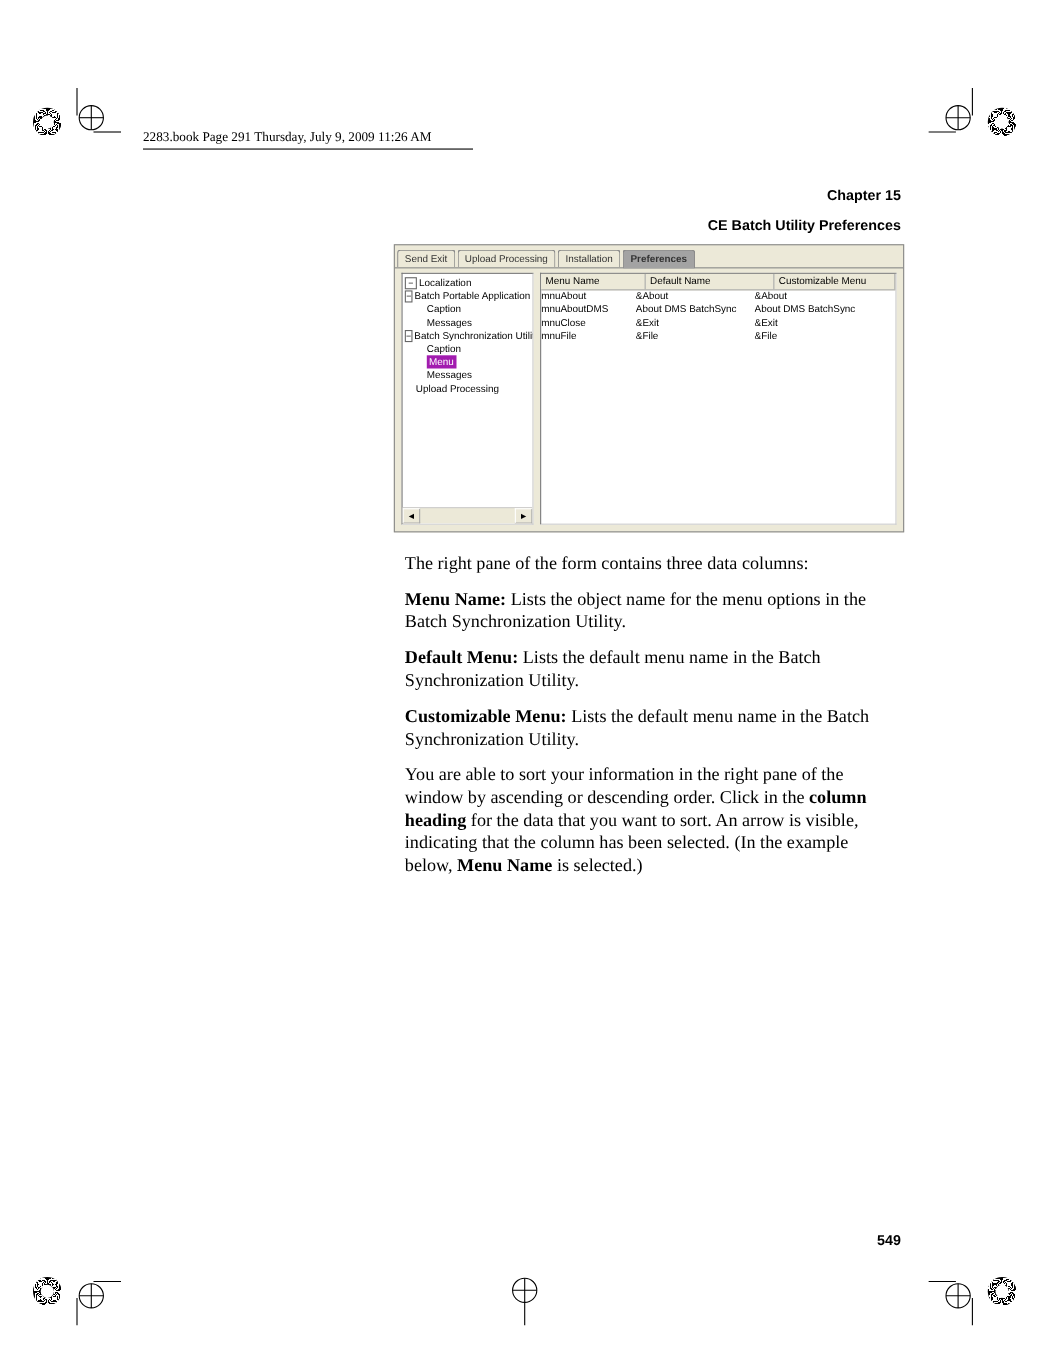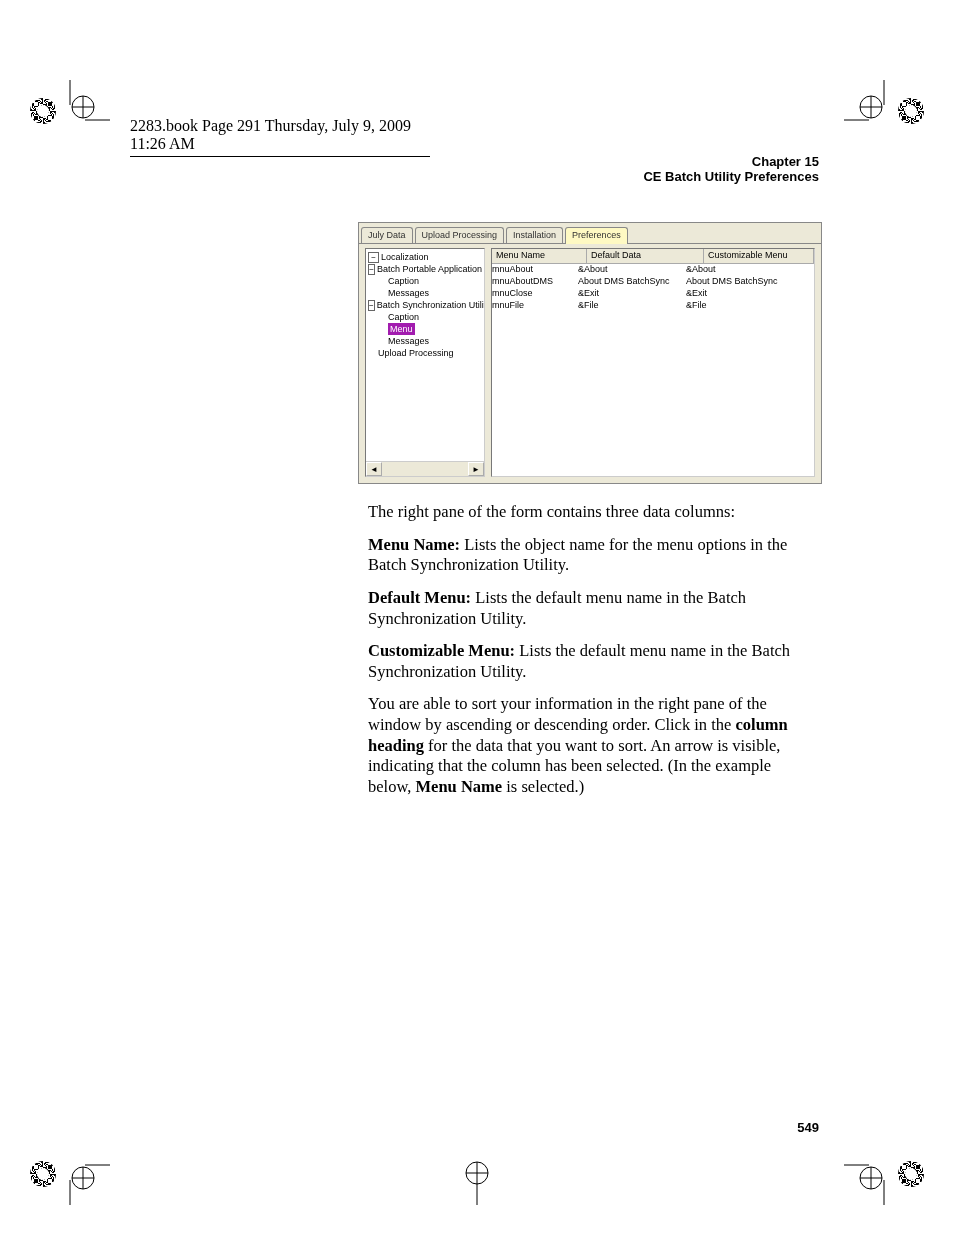--- a/index.html
+++ b/index.html
@@ -39,36 +39,36 @@
   content: "";
   position: absolute; inset: 7px;
   background: #fff;
   border-radius: 50%;
 }
 
 .book-header {
   position: absolute;
   top: 117px;
   left: 130px;
-  font-size: 16px;
+  font-size: 12px;
   border-bottom: 1px solid #000;
   padding-bottom: 3px;
   width: 300px;
 }
 
 .page-header {
   position: absolute;
-  top: 154px;
+  top: 170px;
   right: 135px;
   text-align: right;
   font-family: Arial, Helvetica, sans-serif;
   font-size: 13px;
 }
 .page-header-ch { font-weight: bold; }
-.page-header-title { font-weight: bold; }
+.page-header-title { font-weight: bold; margin-top: 12px; }
 
 .screenshot {
   position: absolute;
   top: 222px;
   left: 358px;
   width: 462px;
   height: 260px;
   border: 1px solid #888;
   background: #ece9d8;
   font-family: Tahoma, Arial, sans-serif;
@@ -90,22 +90,22 @@
   border-bottom: none;
   border-top-left-radius: 3px;
   border-top-right-radius: 3px;
   padding: 1px 6px 2px;
   font-size: 9px;
   line-height: 12px;
   color: #333;
   cursor: default;
 }
 .tab.active {
-  font-weight: normal;
-  background: #fef9c3;
+  font-weight: bold;
+  background: #a3a3a3;
   padding-bottom: 3px;
   margin-bottom: -1px;
   position: relative;
   z-index: 2;
 }
 .panel {
   flex: 1;
   border-top: 1px solid #888;
   display: flex;
   padding: 4px 6px 6px;
@@ -273,21 +273,21 @@
 
 <div class="book-header">2283.book  Page 291  Thursday, July 9, 2009  11:26 AM</div>
 
 <div class="page-header">
   <div class="page-header-ch">Chapter 15</div>
   <div class="page-header-title">CE Batch Utility Preferences</div>
 </div>
 
 <div class="screenshot">
   <div class="tabs">
-    <div class="tab">July Data</div>
+    <div class="tab">Send Exit</div>
     <div class="tab">Upload Processing</div>
     <div class="tab">Installation</div>
     <div class="tab active">Preferences</div>
   </div>
   <div class="panel">
     <div class="tree-pane">
       <div class="tree-content">
         <div class="tree-node">
             <span class="tree-icon">−</span>
             <span>Localization</span>
@@ -329,21 +329,21 @@
       </div>
       <div class="tree-hscroll">
         <div class="sbtn">◄</div>
         <div class="track"></div>
         <div class="sbtn">►</div>
       </div>
     </div>
     <div class="right-pane">
       <div class="col-headers">
         <div class="col-a">Menu Name</div>
-        <div class="col-b">Default Data</div>
+        <div class="col-b">Default Name</div>
         <div class="col-c">Customizable Menu</div>
       </div>
       <div class="data-grid">
         <div class="row">
             <div class="col-a">mnuAbout</div>
             <div class="col-b">&amp;About</div>
             <div class="col-c">&amp;About</div>
           </div>
         <div class="row">
             <div class="col-a">mnuAboutDMS</div>

